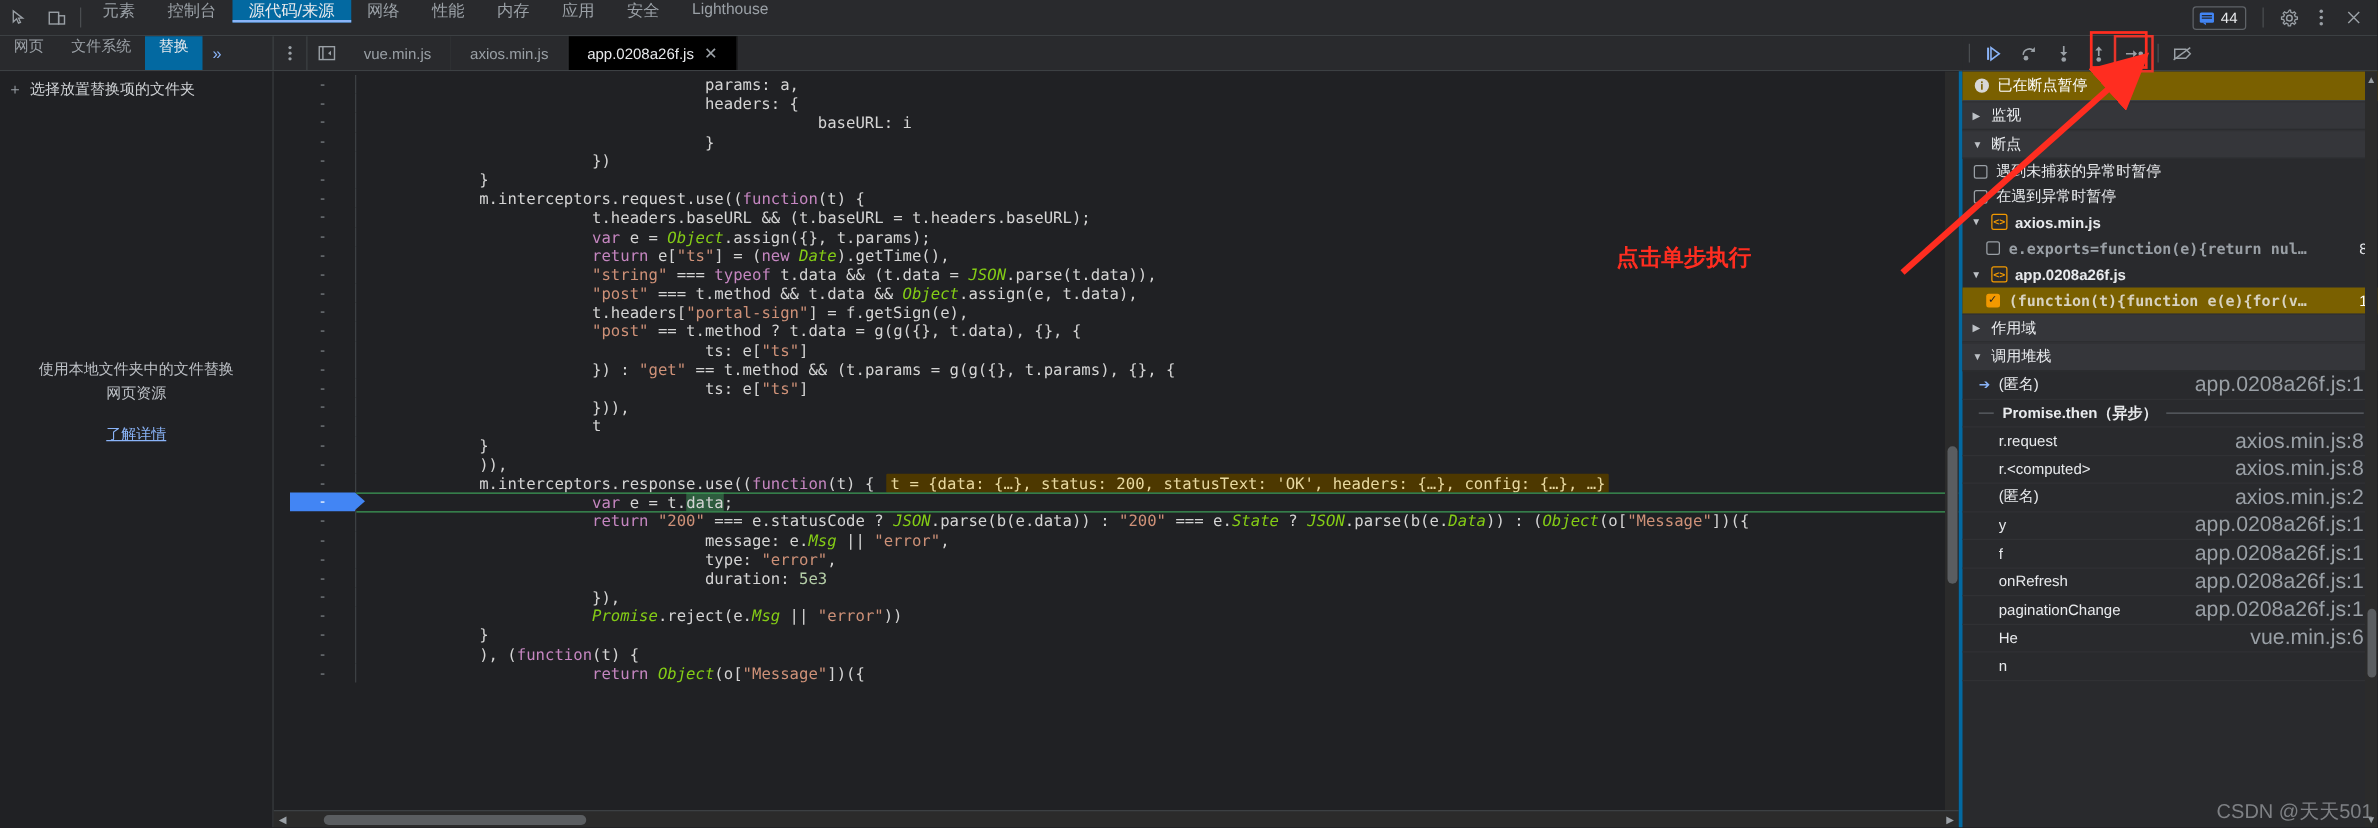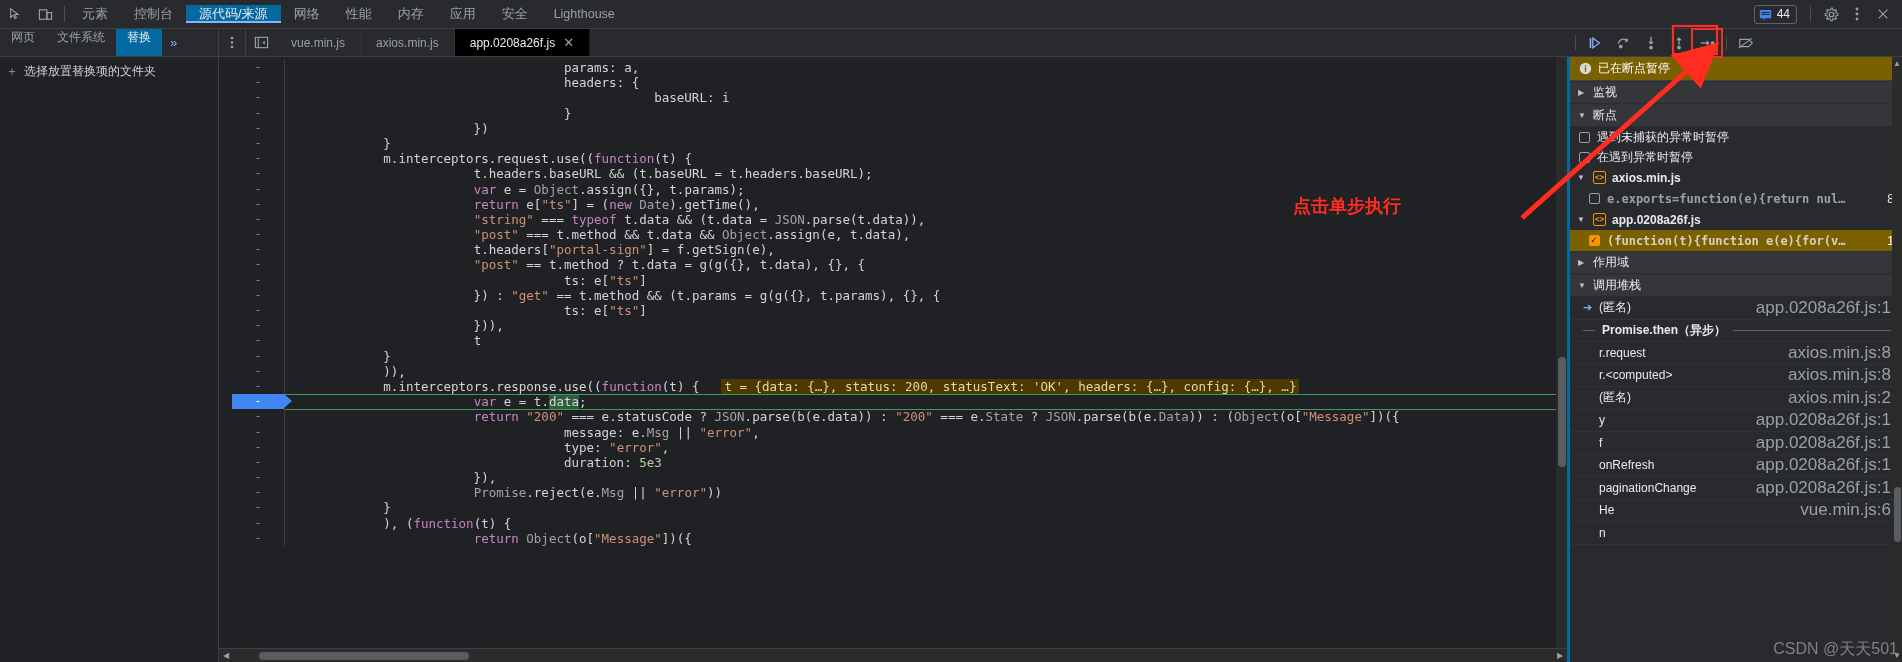--- a/index.html
+++ b/index.html
@@ -28,21 +28,21 @@
     border-bottom: 1px solid #3c4043;
     flex: 0 0 auto;
   }
   .topbar-left { display: flex; align-items: center; }
   .tb-icon-btn {
     width: 30px; height: 28px;
     display: flex; align-items: center; justify-content: center;
     color: #9aa0a6;
   }
   .tb-sep { width: 1px; height: 16px; background: #4a4d50; margin: 0 4px; align-self: center; }
-  .maintabs { display: flex; align-items: center; }
+  .maintabs { display: flex; align-items: flex-start; }
   .mtab {
     padding: 0 13px;
     display: flex; align-items: center;
     font-size: 13px;
     color: #9aa0a6;
     white-space: nowrap;
     position: relative;
   }
   .mtab.active {
     background: #0369a1;
@@ -232,28 +232,28 @@
     height: 15.2px;
     border-top: 1px solid #3d9c57;
     border-bottom: 1px solid #3d9c57;
     pointer-events: none;
   }
 
   
   .k  { color: #c586c0; }     
   .s  { color: #ce9178; }     
   .num{ color: #b5cea8; }
-  .prop{ color: #a3a3a3; }     
+  .prop{ color: #84cc16; font-style: italic; }     
   .pl { color: #d4d4d4; }
   .hl-sel  { background: #2e5c3e; }
   .inline-eval {
     background: #4d3800;
     color: #e8d9a0;
     padding: 0 3px;
-    margin-left: 22px;
+    margin-left: 10px;
     border-radius: 1px;
   }
 
   
   .code-vscroll {
     position: absolute; right: 0; top: 0; bottom: 0;
     width: 11px; background: #2b2b2b;
   }
   .code-vthumb {
     position: absolute; left: 2px; width: 8px;
@@ -559,20 +559,25 @@
       </div>
     </div>
   </div>
 
   <div class="body">
 
     <div class="navigator">
       <div class="nav-folder-row">
         <span class="plus">＋</span>
         <span>选择放置替换项的文件夹</span>
+      </div>
+      <div class="nav-empty">
+        <div>使用本地文件夹中的文件替换</div>
+        <div>网页资源</div>
+        <a class="nav-link">了解详情</a>
       </div>
     </div>
 
     <div class="code-wrap">
       <div class="code-scroll">
         <div class="code-inner" id="code-inner">
             <div class="cline"><div class="gut-fold"></div><div class="gut-num">-</div><div class="gut-sep"></div><div class="ctext">&nbsp;&nbsp;&nbsp;&nbsp;&nbsp;&nbsp;&nbsp;&nbsp;&nbsp;&nbsp;&nbsp;&nbsp;&nbsp;&nbsp;&nbsp;&nbsp;&nbsp;&nbsp;&nbsp;&nbsp;&nbsp;&nbsp;&nbsp;&nbsp;&nbsp;&nbsp;&nbsp;&nbsp;&nbsp;&nbsp;&nbsp;&nbsp;&nbsp;&nbsp;&nbsp;&nbsp;<span class="pl">params</span>: <span class="pl">a</span>,</div></div>
             <div class="cline"><div class="gut-fold"></div><div class="gut-num">-</div><div class="gut-sep"></div><div class="ctext">&nbsp;&nbsp;&nbsp;&nbsp;&nbsp;&nbsp;&nbsp;&nbsp;&nbsp;&nbsp;&nbsp;&nbsp;&nbsp;&nbsp;&nbsp;&nbsp;&nbsp;&nbsp;&nbsp;&nbsp;&nbsp;&nbsp;&nbsp;&nbsp;&nbsp;&nbsp;&nbsp;&nbsp;&nbsp;&nbsp;&nbsp;&nbsp;&nbsp;&nbsp;&nbsp;&nbsp;<span class="pl">headers</span>: {</div></div>
             <div class="cline"><div class="gut-fold"></div><div class="gut-num">-</div><div class="gut-sep"></div><div class="ctext">&nbsp;&nbsp;&nbsp;&nbsp;&nbsp;&nbsp;&nbsp;&nbsp;&nbsp;&nbsp;&nbsp;&nbsp;&nbsp;&nbsp;&nbsp;&nbsp;&nbsp;&nbsp;&nbsp;&nbsp;&nbsp;&nbsp;&nbsp;&nbsp;&nbsp;&nbsp;&nbsp;&nbsp;&nbsp;&nbsp;&nbsp;&nbsp;&nbsp;&nbsp;&nbsp;&nbsp;&nbsp;&nbsp;&nbsp;&nbsp;&nbsp;&nbsp;&nbsp;&nbsp;&nbsp;&nbsp;&nbsp;&nbsp;<span class="pl">baseURL</span>: <span class="pl">i</span></div></div>
             <div class="cline"><div class="gut-fold"></div><div class="gut-num">-</div><div class="gut-sep"></div><div class="ctext">&nbsp;&nbsp;&nbsp;&nbsp;&nbsp;&nbsp;&nbsp;&nbsp;&nbsp;&nbsp;&nbsp;&nbsp;&nbsp;&nbsp;&nbsp;&nbsp;&nbsp;&nbsp;&nbsp;&nbsp;&nbsp;&nbsp;&nbsp;&nbsp;&nbsp;&nbsp;&nbsp;&nbsp;&nbsp;&nbsp;&nbsp;&nbsp;&nbsp;&nbsp;&nbsp;&nbsp;}</div></div>

